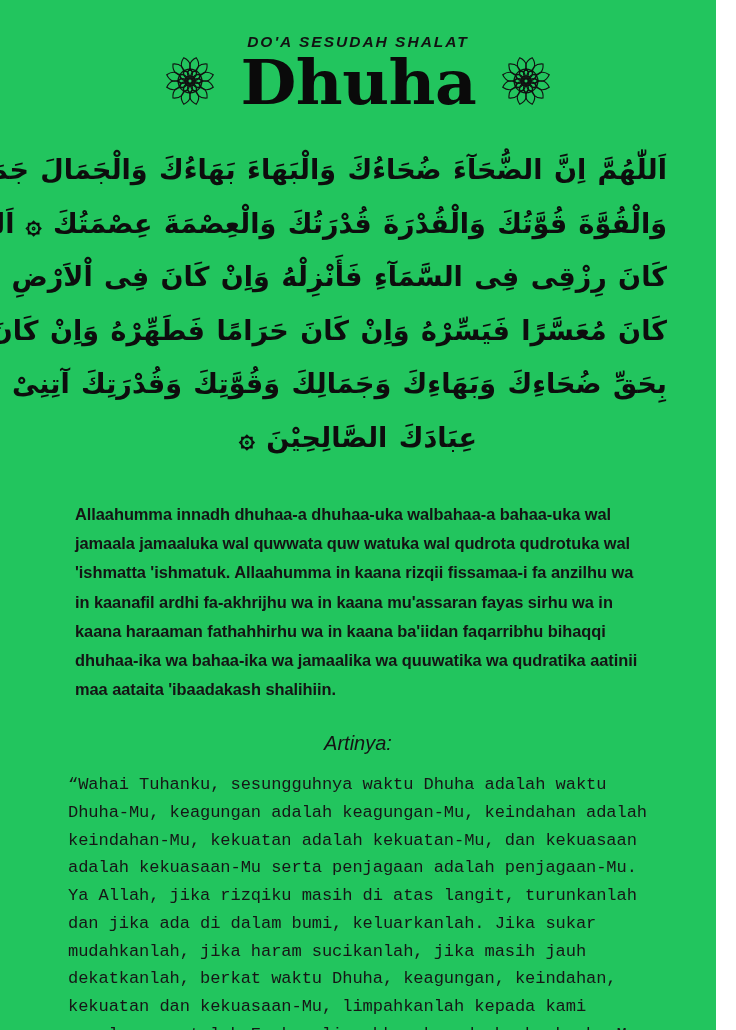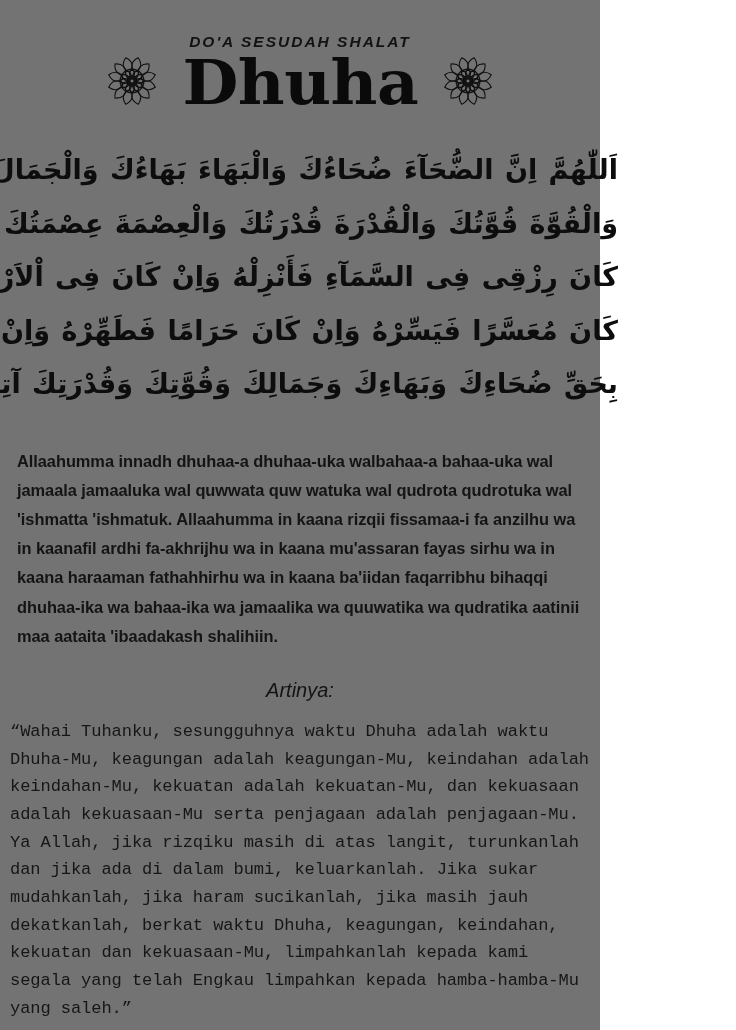--- a/index.html
+++ b/index.html
@@ -12,25 +12,25 @@
     width: 736px;
     height: 1030px;
     overflow: hidden;
     font-family: "Liberation Sans", "DejaVu Sans", sans-serif;
     color: #111111;
     -webkit-font-smoothing: antialiased;
   }
 
   .page {
     position: relative;
-    width: 600px;
+    width: 716px;
     height: 1030px;
     box-sizing: border-box;
     padding: 0;
-    background: #737373;
+    background: #22c55e;
   }
 
   
   .header {
     position: relative;
     width: 100%;
     padding-top: 34px;
     display: flex;
     align-items: center;
     justify-content: center;
@@ -321,20 +321,21 @@
       </svg>
     </span>
   </div>
 
   <div class="arabic-block">
     <span class="arabic-line">اَللّٰهُمَّ اِنَّ الضُّحَآءَ ضُحَاءُكَ وَالْبَهَاءَ بَهَاءُكَ وَالْجَمَالَ جَمَالُكَ</span>
     <span class="arabic-line">وَالْقُوَّةَ قُوَّتُكَ وَالْقُدْرَةَ قُدْرَتُكَ وَالْعِصْمَةَ عِصْمَتُكَ ۞ اَللّٰهُمَّ اِنْ</span>
     <span class="arabic-line">كَانَ رِزْقِى فِى السَّمَآءِ فَأَنْزِلْهُ وَاِنْ كَانَ فِى اْلاَرْضِ فَأَخْرِجْهُ وَاِنْ</span>
     <span class="arabic-line">كَانَ مُعَسَّرًا فَيَسِّرْهُ وَاِنْ كَانَ حَرَامًا فَطَهِّرْهُ وَاِنْ كَانَ بَعِيْدًا فَقَرِّبْهُ</span>
     <span class="arabic-line">بِحَقِّ ضُحَاءِكَ وَبَهَاءِكَ وَجَمَالِكَ وَقُوَّتِكَ وَقُدْرَتِكَ آتِنِىْ مَاآتَيْتَ</span>
+    <span class="arabic-line tail">عِبَادَكَ الصَّالِحِيْنَ ۞</span>
   </div>
 
   <div class="translit">Allaahumma innadh dhuhaa-a dhuhaa-uka walbahaa-a bahaa-uka wal jamaala jamaaluka wal quwwata quw watuka wal qudrota qudrotuka wal 'ishmatta 'ishmatuk. Allaahumma in kaana rizqii fissamaa-i fa anzilhu wa in kaanafil ardhi fa-akhrijhu wa in kaana mu'assaran fayas sirhu wa in kaana haraaman fathahhirhu wa in kaana ba'iidan faqarribhu bihaqqi dhuhaa-ika wa bahaa-ika wa jamaalika wa quuwatika wa qudratika aatinii maa aataita 'ibaadakash shalihiin.</div>
 
   <div class="artinya">Artinya:</div>
 
   <div class="translation">“Wahai Tuhanku, sesungguhnya waktu Dhuha adalah waktu Dhuha-Mu, keagungan adalah keagungan-Mu, keindahan adalah keindahan-Mu, kekuatan adalah kekuatan-Mu, dan kekuasaan adalah kekuasaan-Mu serta penjagaan adalah penjagaan-Mu. Ya Allah, jika rizqiku masih di atas langit, turunkanlah dan jika ada di dalam bumi, keluarkanlah. Jika sukar mudahkanlah, jika haram sucikanlah, jika masih jauh dekatkanlah, berkat waktu Dhuha, keagungan, keindahan, kekuatan dan kekuasaan-Mu, limpahkanlah kepada kami segala yang telah Engkau limpahkan kepada hamba-hamba-Mu yang saleh.”</div>
 
 </div>
 

